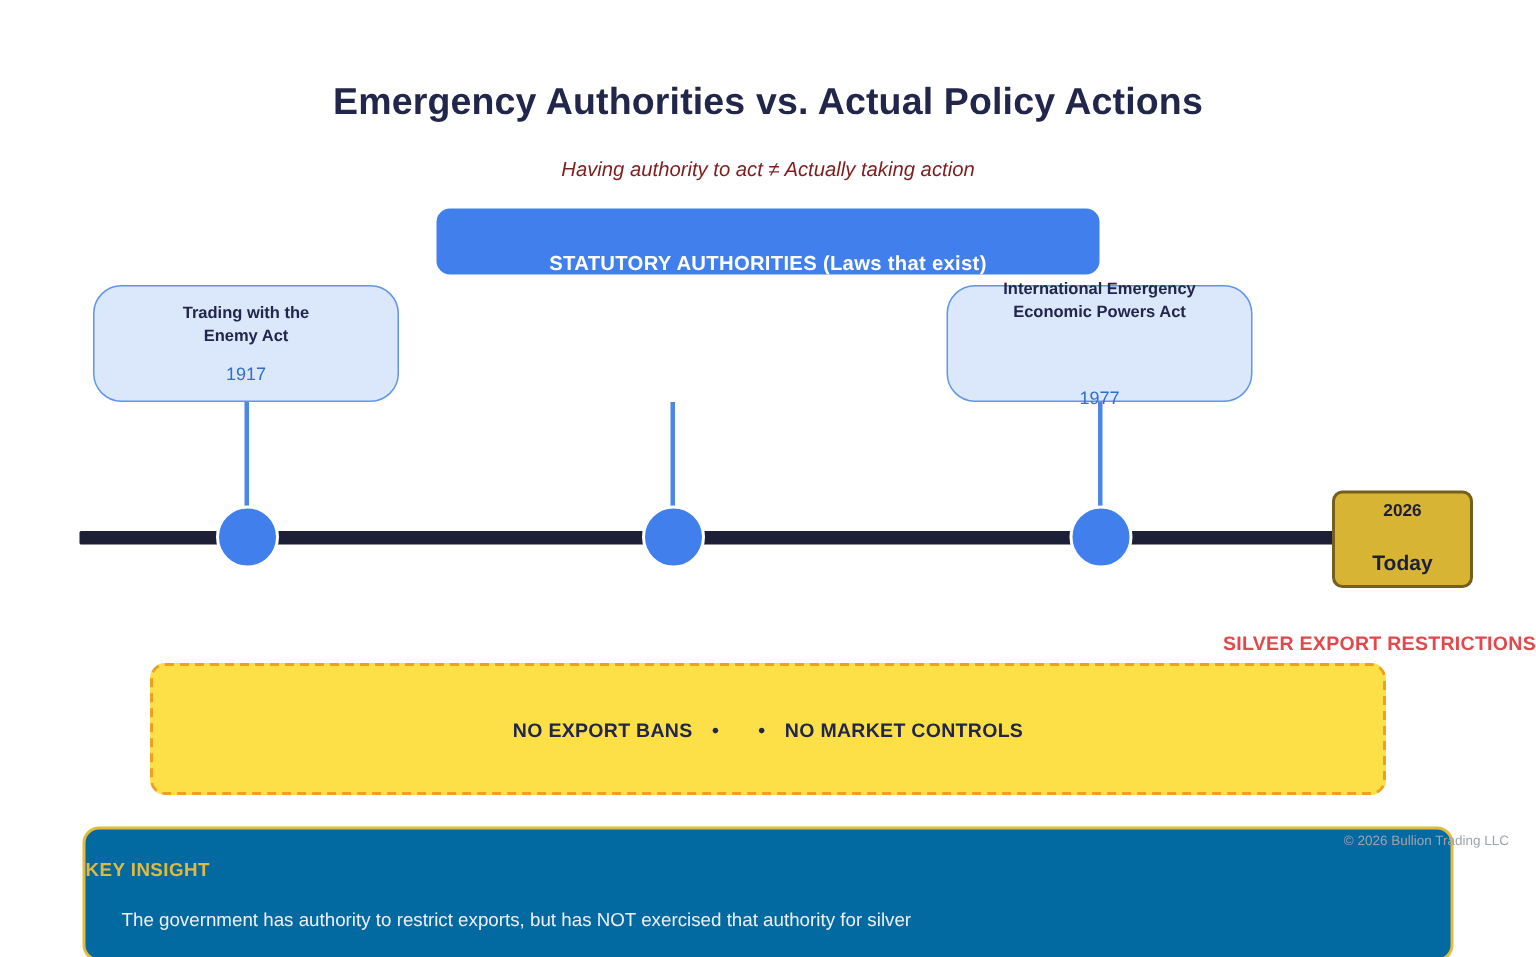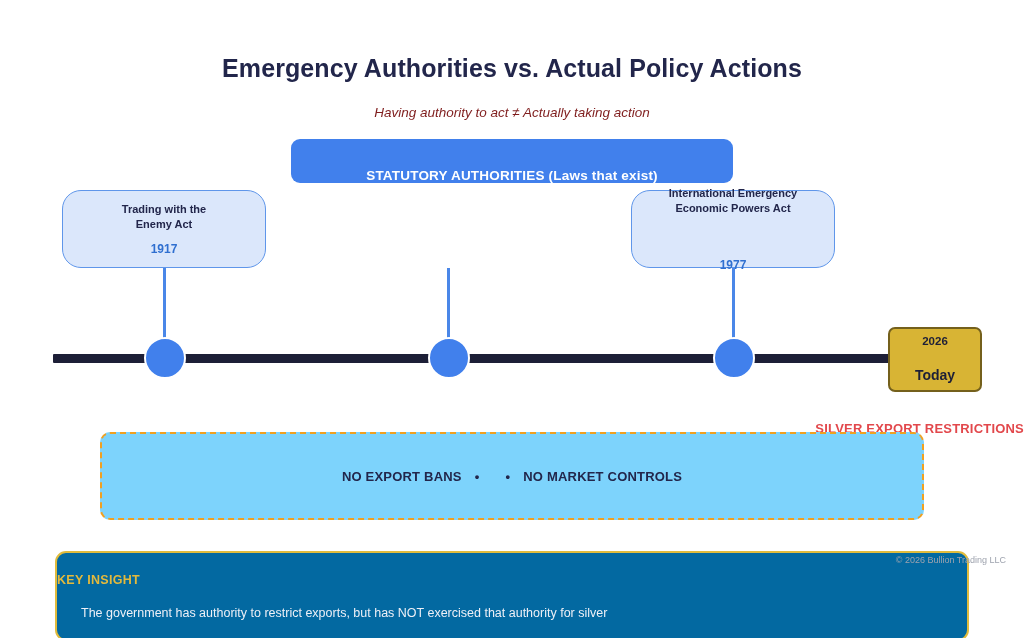--- a/index.html
+++ b/index.html
@@ -88,21 +88,21 @@
     font-size: 11px;
     font-weight: bold;
     color: #22264b;
     text-align: center;
     line-height: 1.32;
     padding: 0 8px;
   }
   .law-year {
     margin-top: 10px;
     font-size: 12px;
-    font-weight: bold;
+    font-weight: normal;
     color: #2f6fd0;
     text-align: right;
   }
 
   
   .connector {
     position: absolute;
     width: 3px;
     background: #4a87e8;
     top: 228px;
@@ -174,24 +174,24 @@
     width: 1024px;
     text-align: right;
     font-size: 13px;
     font-weight: bold;
     color: #e2484c;
     letter-spacing: 0.2px;
   }
   .restrictions-box {
     position: absolute;
     left: 100px;
-    top: 392px;
+    top: 402px;
     width: 824px;
     height: 88px;
-    background: #7dd3fc;
+    background: #fde047;
     border: 2.5px dashed #f0a020;
     border-radius: 10px;
     box-sizing: border-box;
     display: flex;
     justify-content: center;
   }
   .restrictions-list {
     display: flex;
     align-items: center;
     gap: 0;

